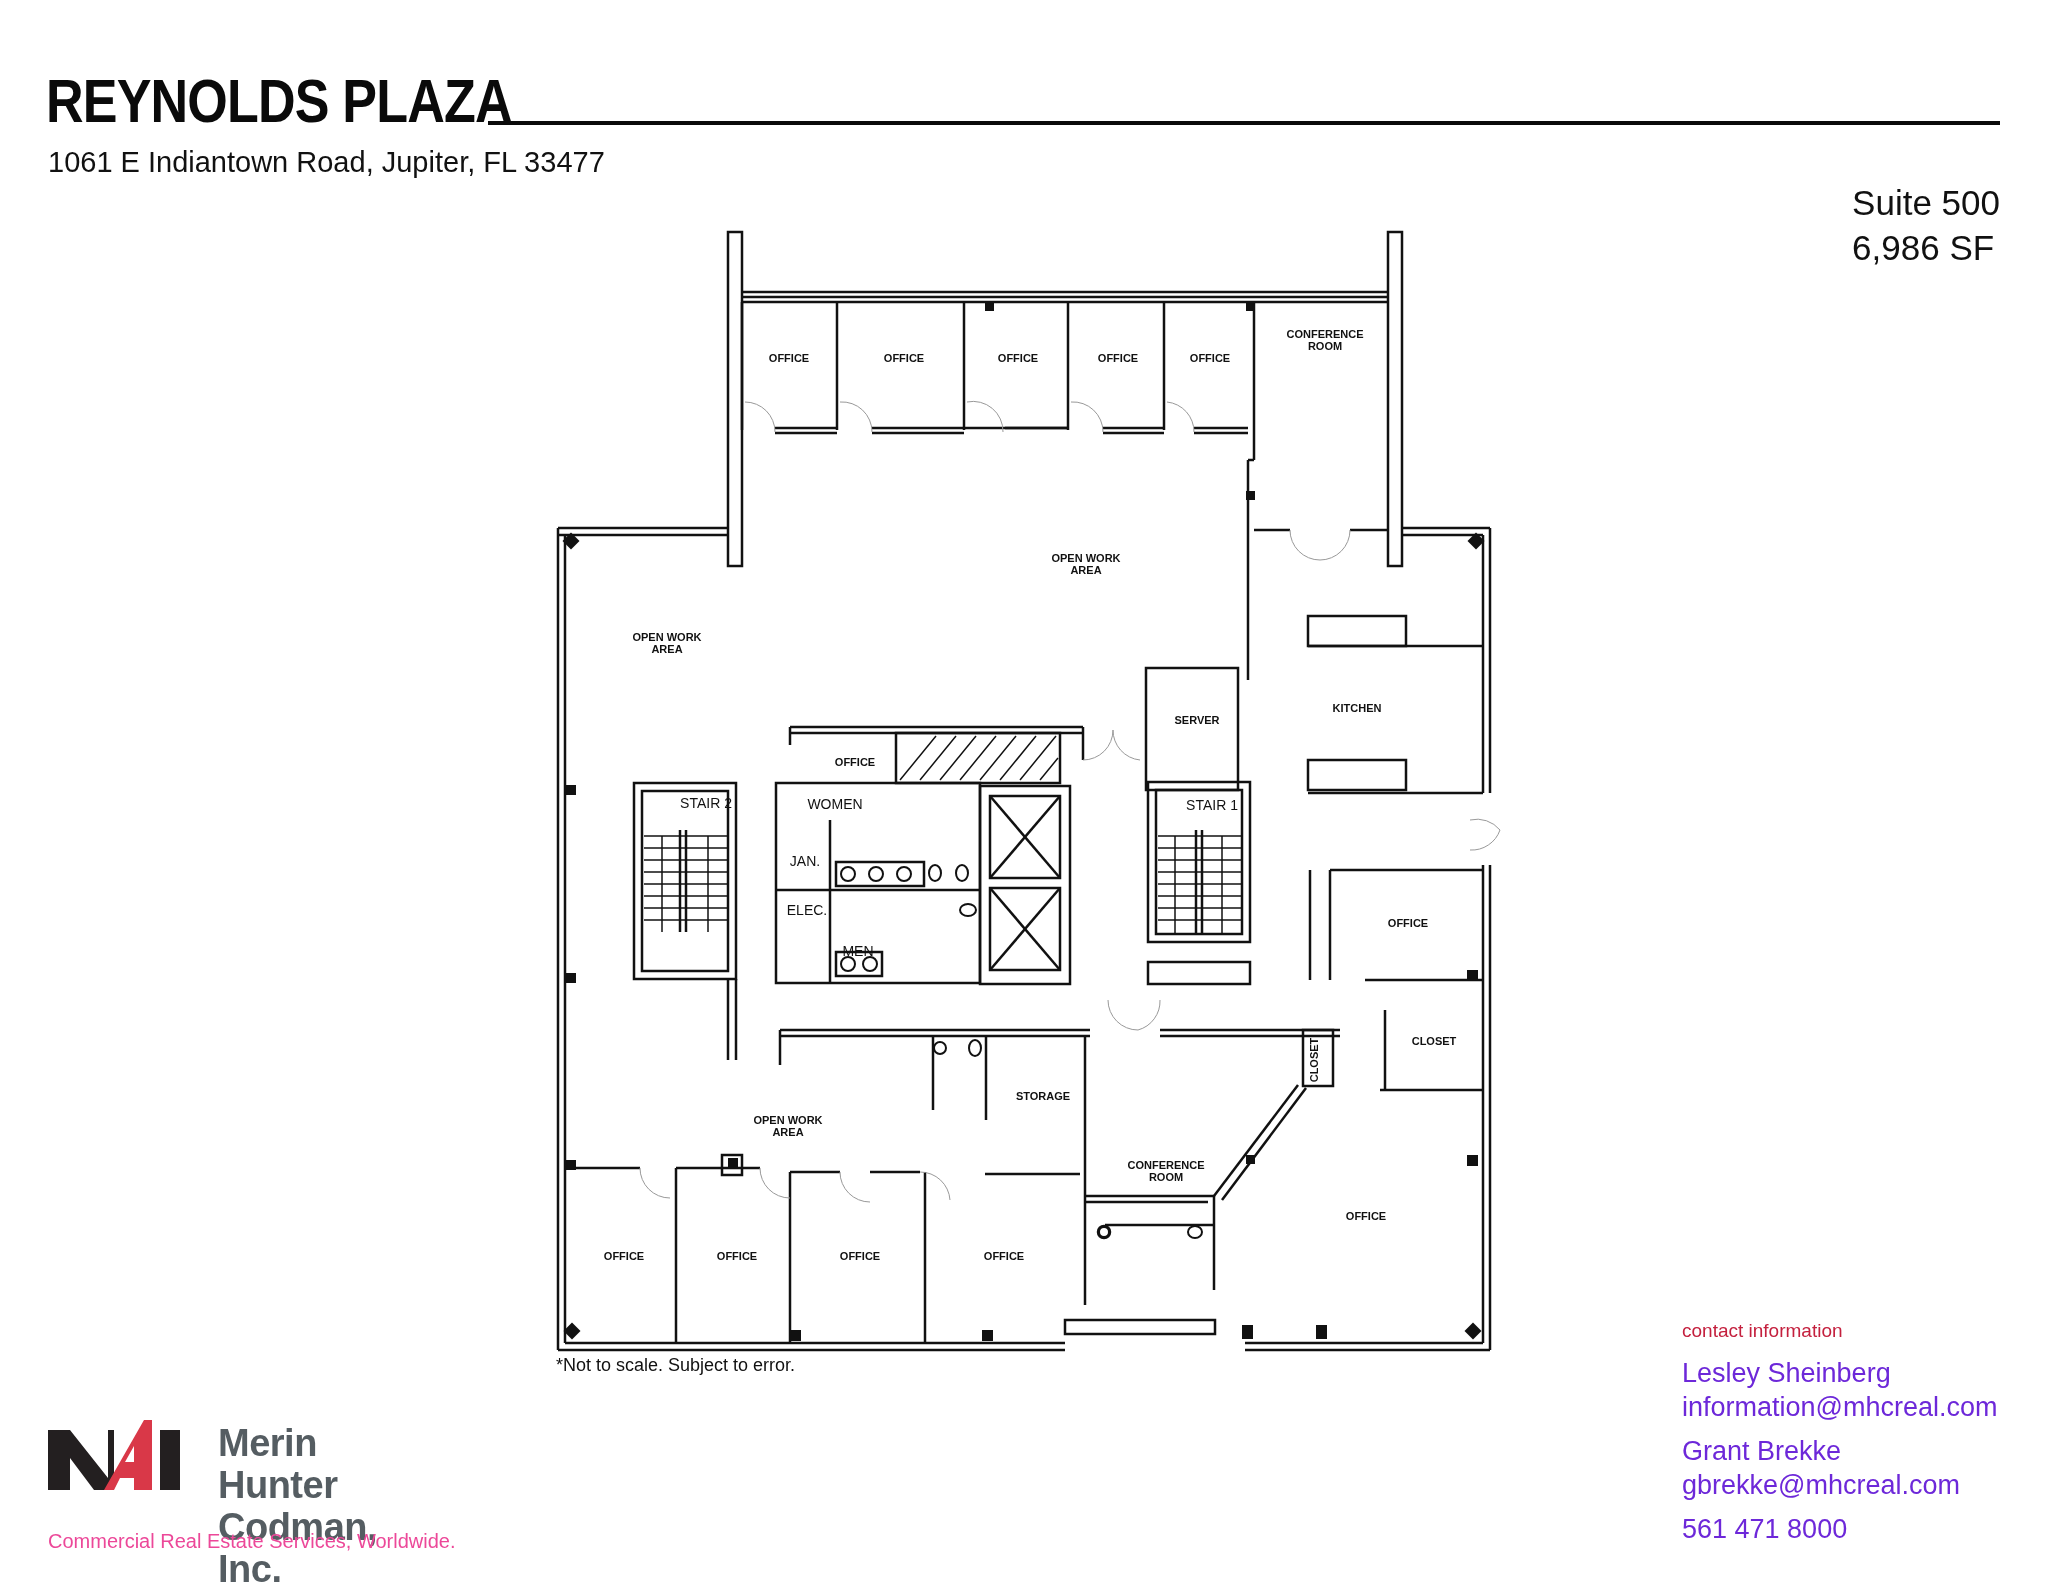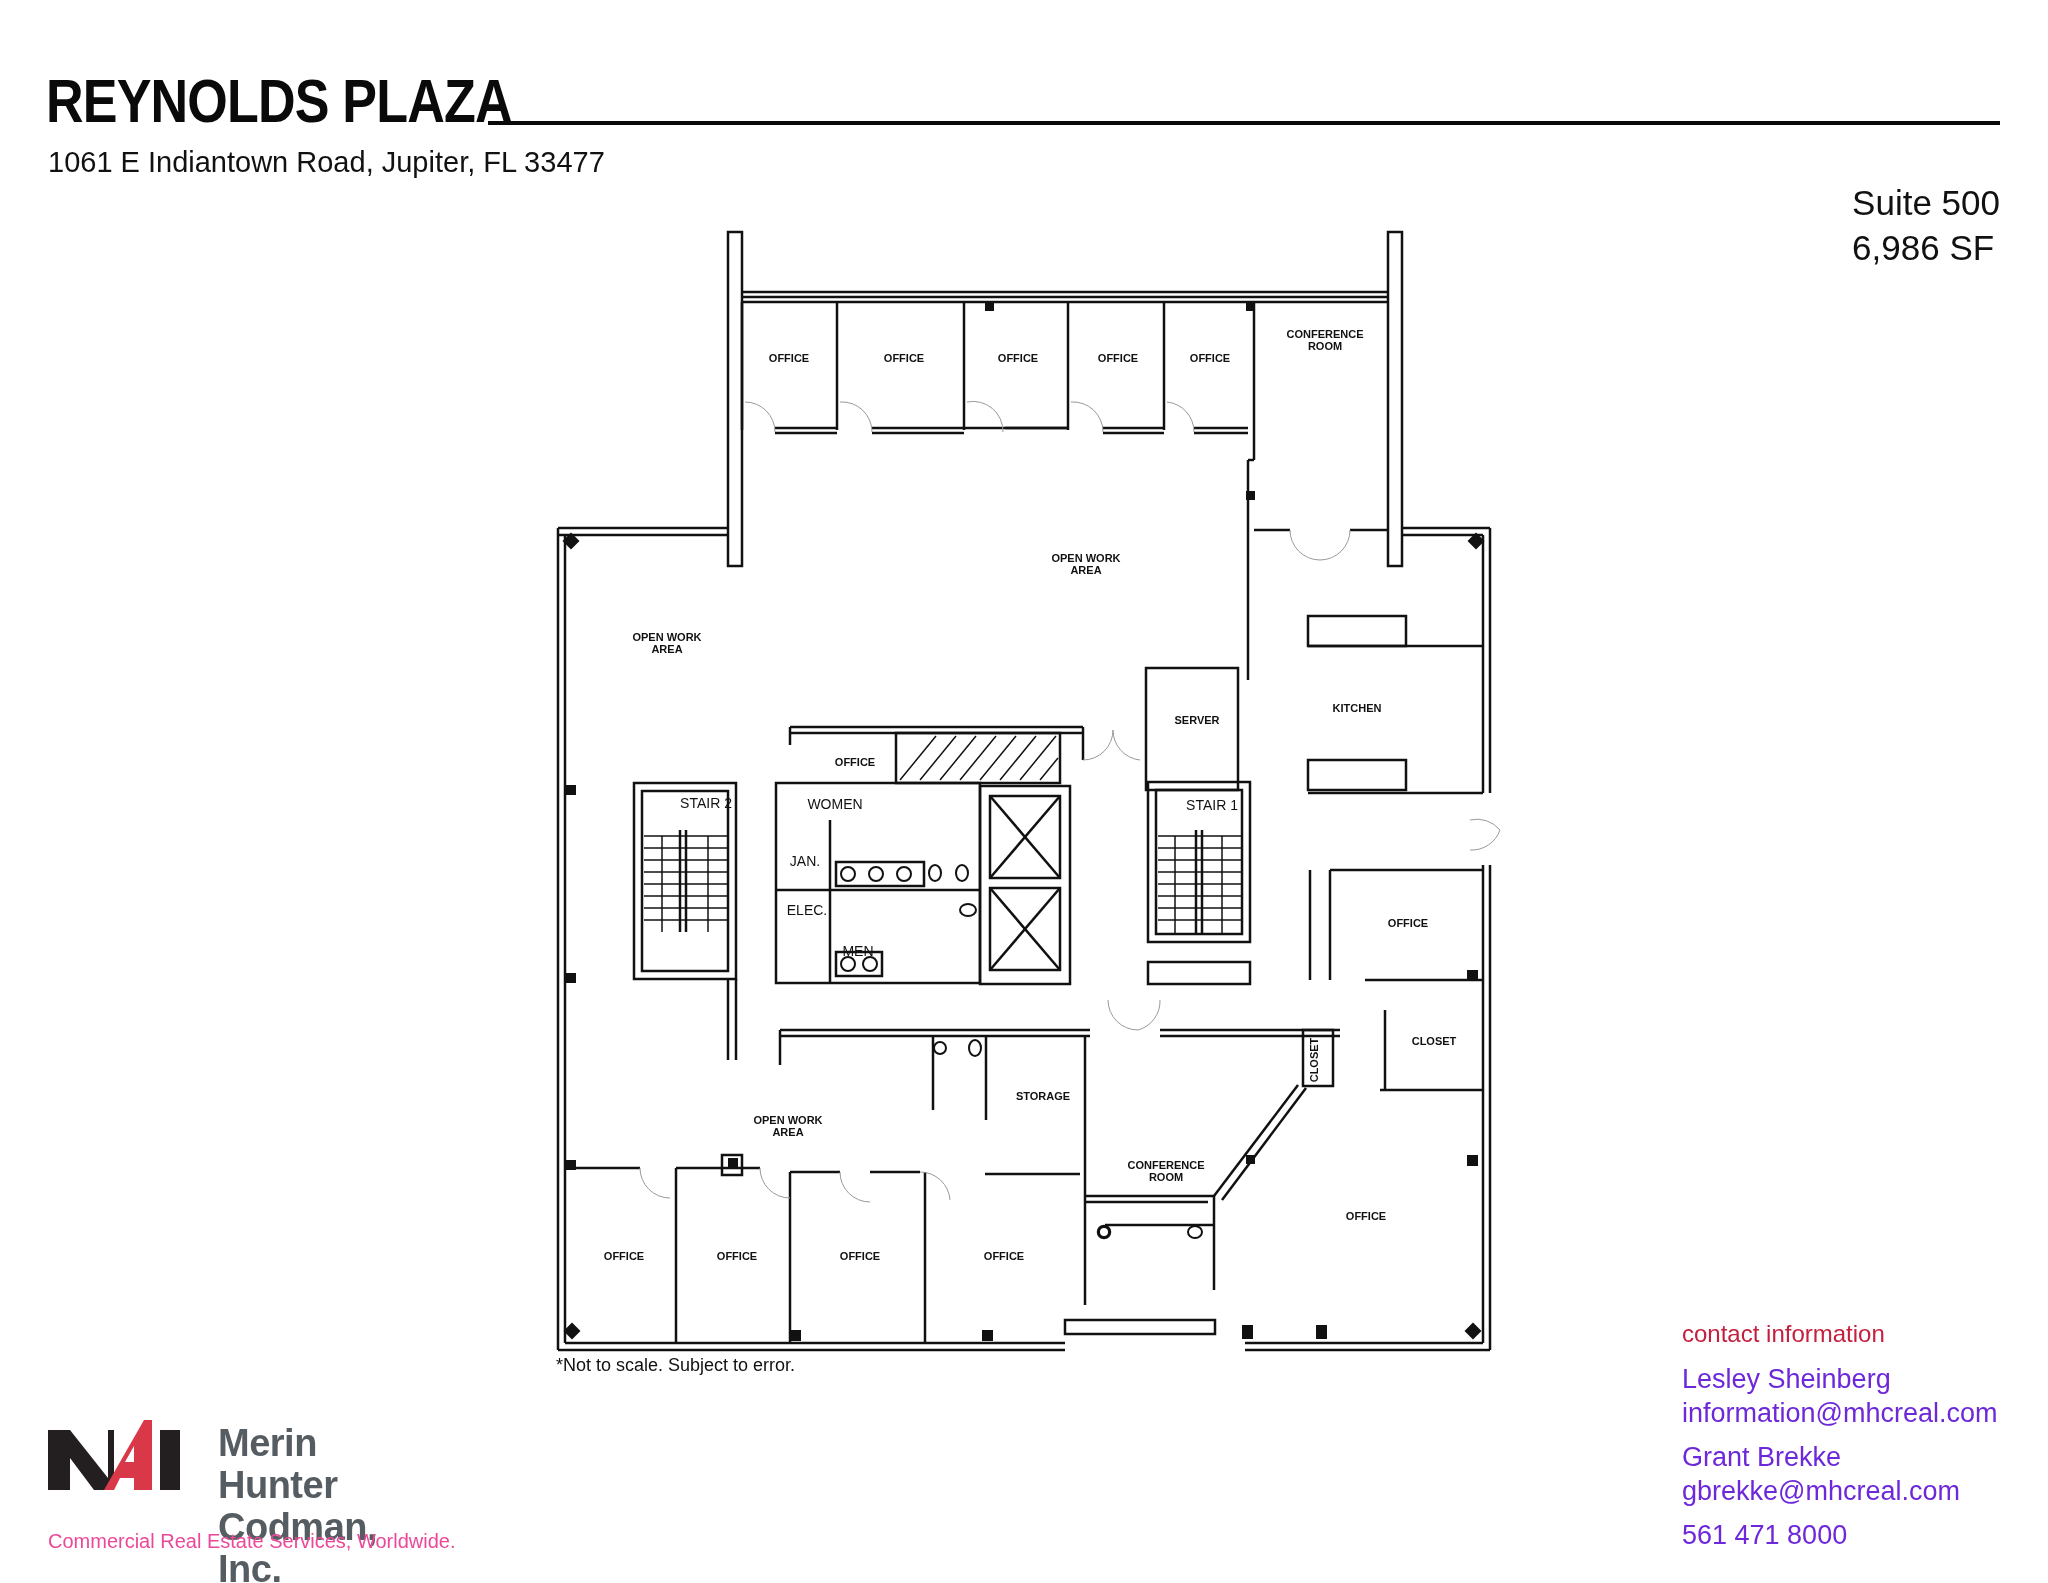--- a/index.html
+++ b/index.html
@@ -10,21 +10,21 @@
            line-height:1; color:#0a0a0a; }
   .rule { position:absolute; left:488px; top:121px; width:1512px; height:4px; background:#0a0a0a; }
   .address { position:absolute; left:48px; top:146px; font-size:29px; color:#111; }
   .suite { position:absolute; right:48px; top:146px; font-size:35px; line-height:45px; color:#111;margin-top:34px; }
   .plan { position:absolute; left:0; top:0; width:2048px; height:1583px; }
   .room-label { font-family:"Liberation Sans", sans-serif; font-size:11px; font-weight:700;
                 fill:#111; text-anchor:middle; }
   .room-label-lg { font-family:"Liberation Sans", sans-serif; font-size:14px; fill:#111; text-anchor:middle; }
   .footnote { position:absolute; left:556px; top:1355px; font-size:18px; color:#111; }
   .contact { position:absolute; left:1682px; top:1320px; }
-  .contact .heading { font-size:24px; color:#c4203e; margin-bottom:14px; }
+  .contact .heading { font-size:19px; color:#c4203e; margin-bottom:14px; }
   .contact .line { font-size:27px; line-height:34px; color:#6d28d9; }
   .contact .gap { height:10px; }
   .logo { position:absolute; left:48px; top:1412px; }
   .logo-name { position:absolute; left:170px; top:10px; font-size:38px; font-weight:700;
                line-height:42px; color:#555d62; letter-spacing:-0.5px; }
   .tagline { position:absolute; left:0; top:118px; font-size:20px; color:#ec4899; white-space:nowrap; }
 </style>
 </head>
 <body>
 

